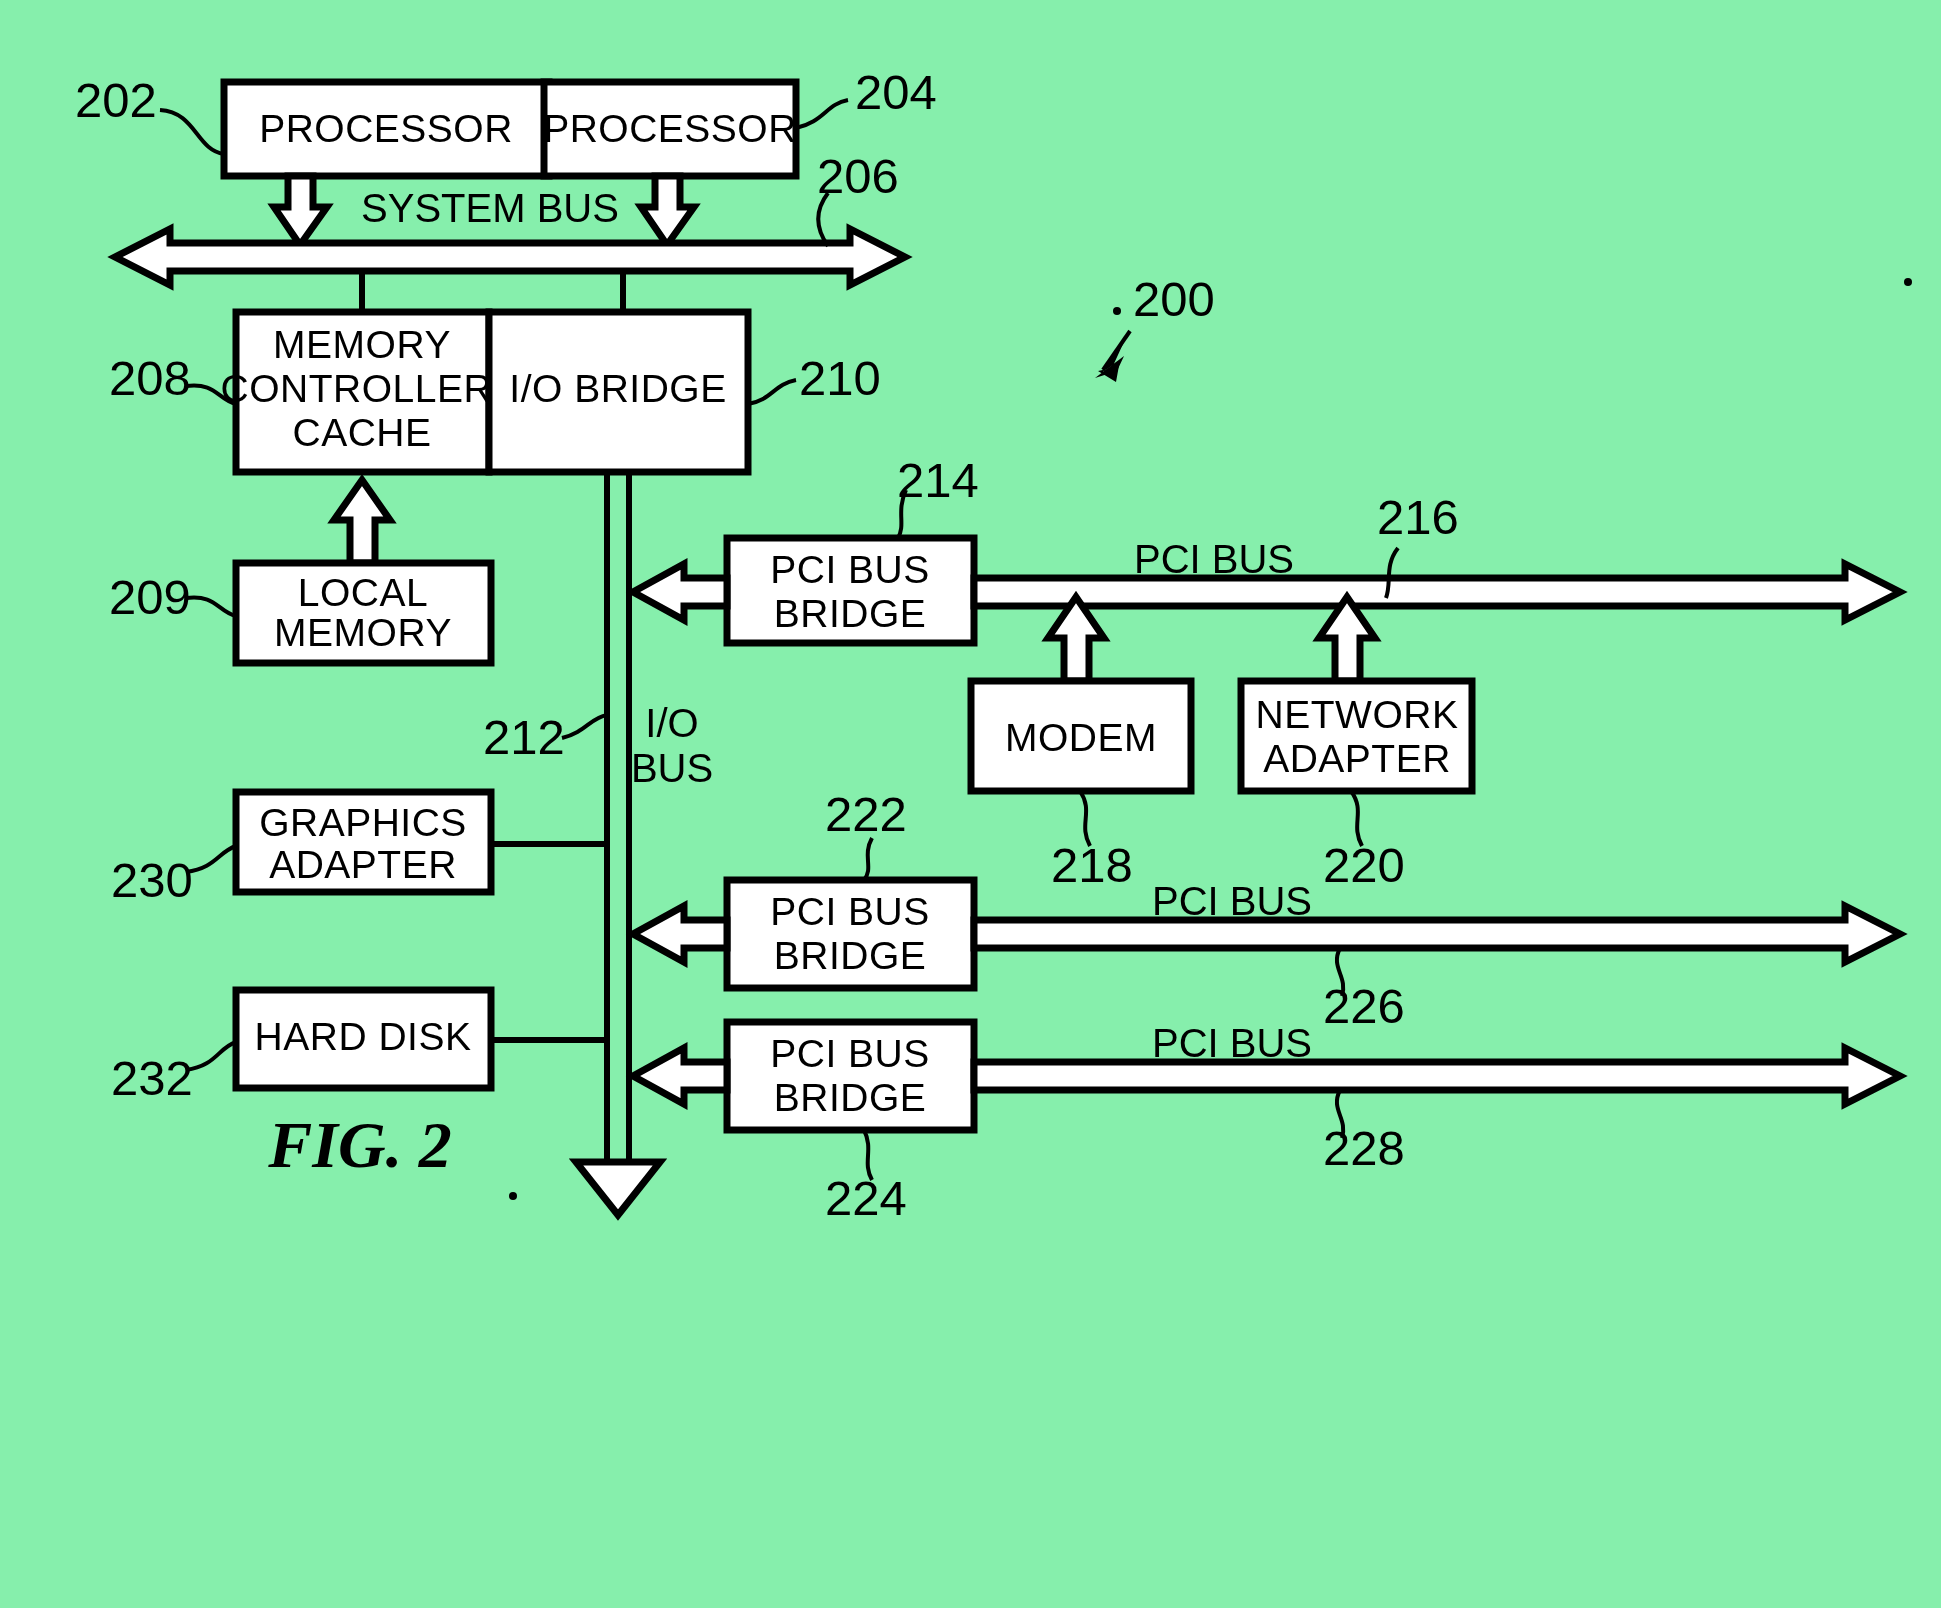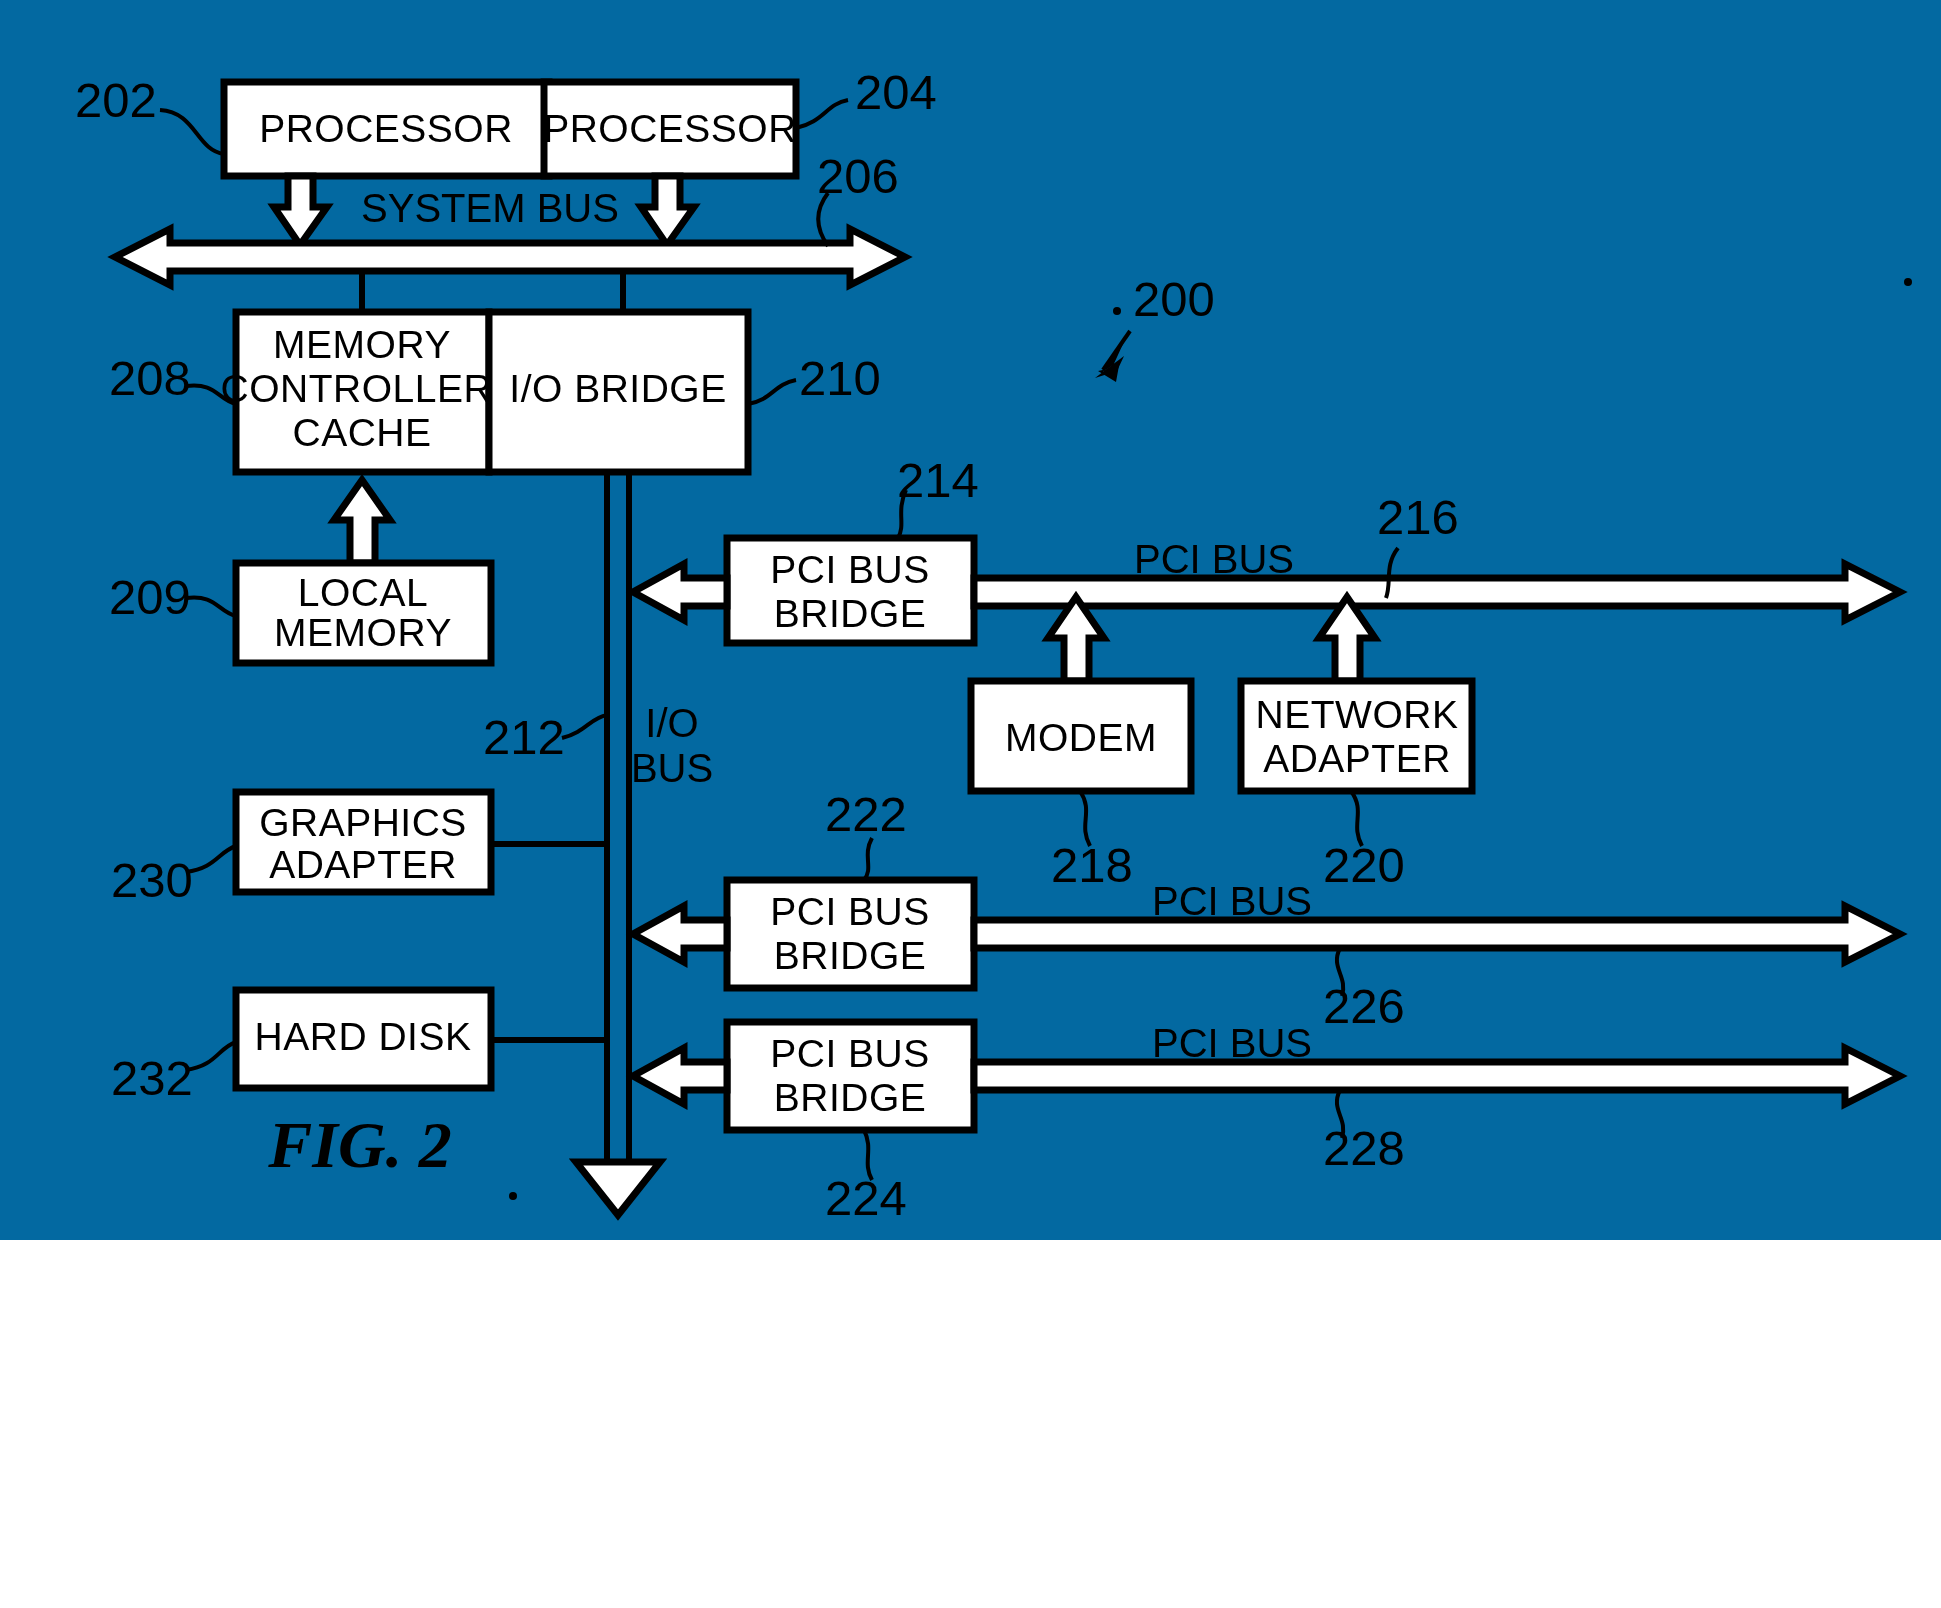--- a/index.html
+++ b/index.html
@@ -4,22 +4,22 @@
 <title>FIG. 2 — Data Processing System Block Diagram</title>
 <style>
   html, body {
     margin: 0;
     padding: 0;
     background: #ffffff;
   }
   #figure-root {
     position: relative;
     width: 1941px;
-    height: 1240px;
-    background: #0369a1;
+    height: 1608px;
+    background: #86efac;
     font-family: "Liberation Sans", sans-serif;
     overflow: hidden;
   }
   svg#diagram {
     position: absolute;
     top: 0;
     left: 0;
     width: 1941px;
     height: 1608px;
     display: block;

